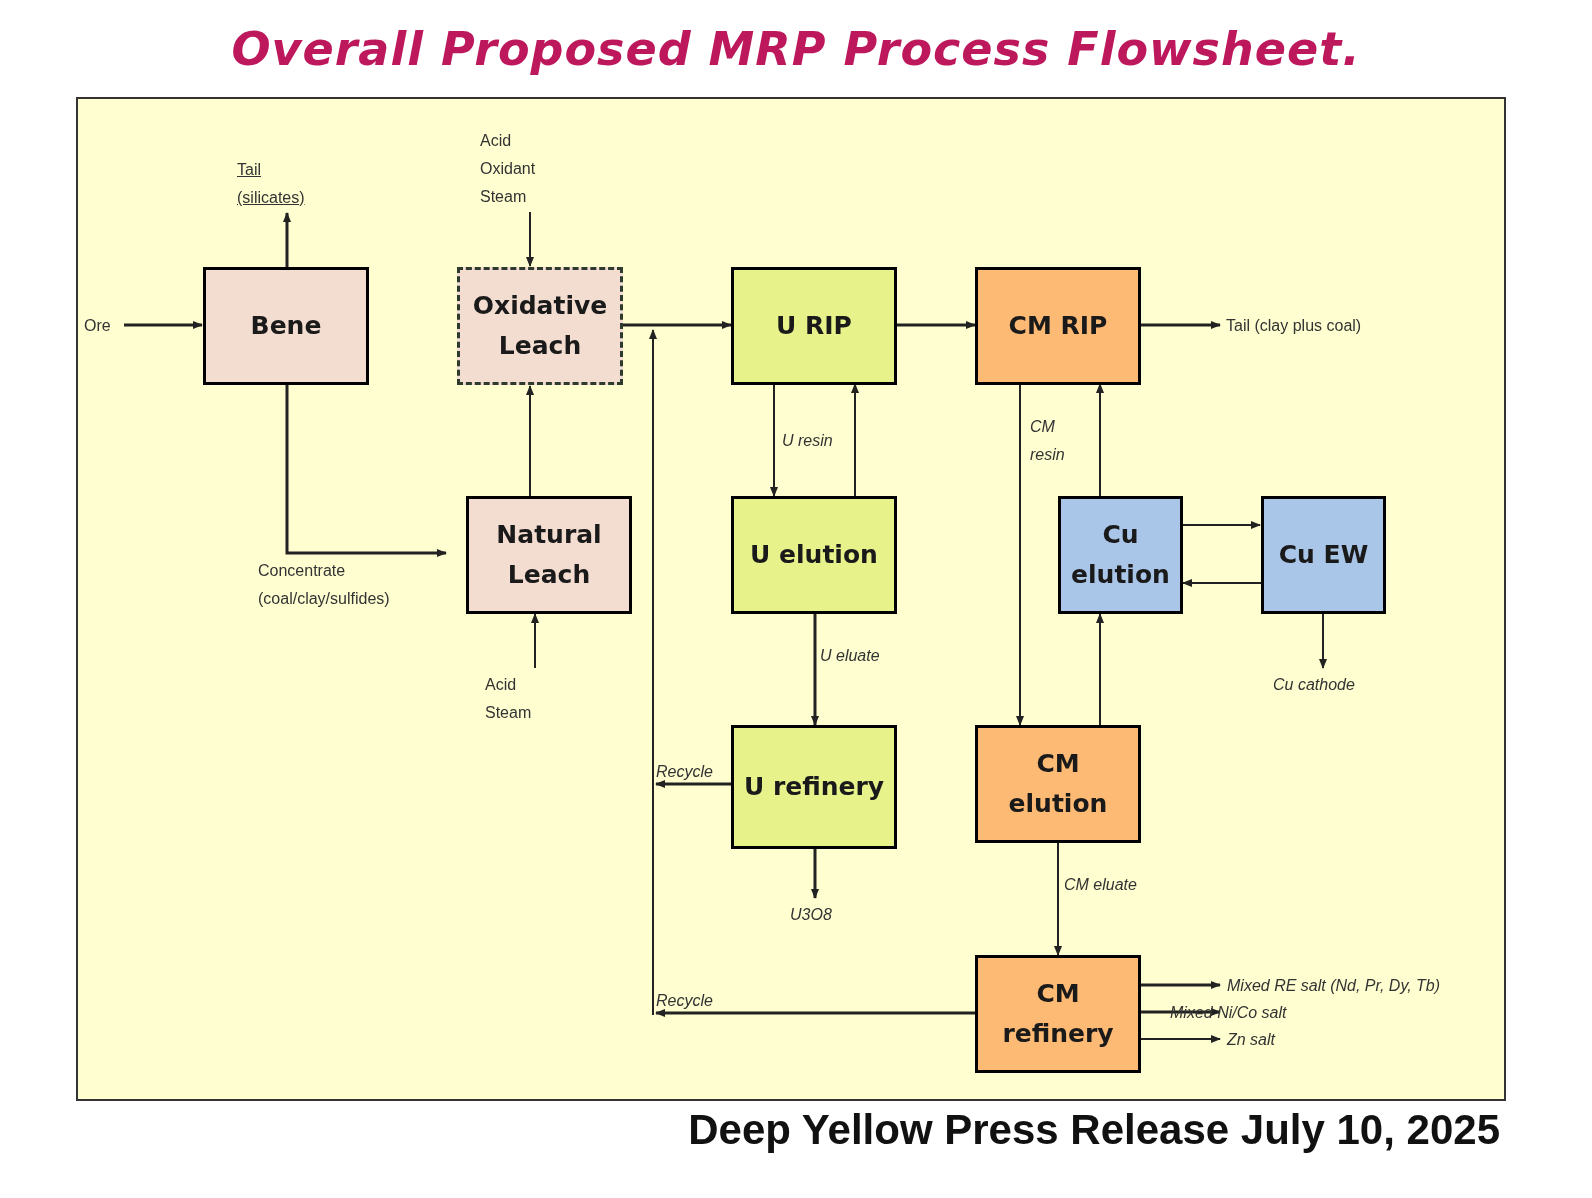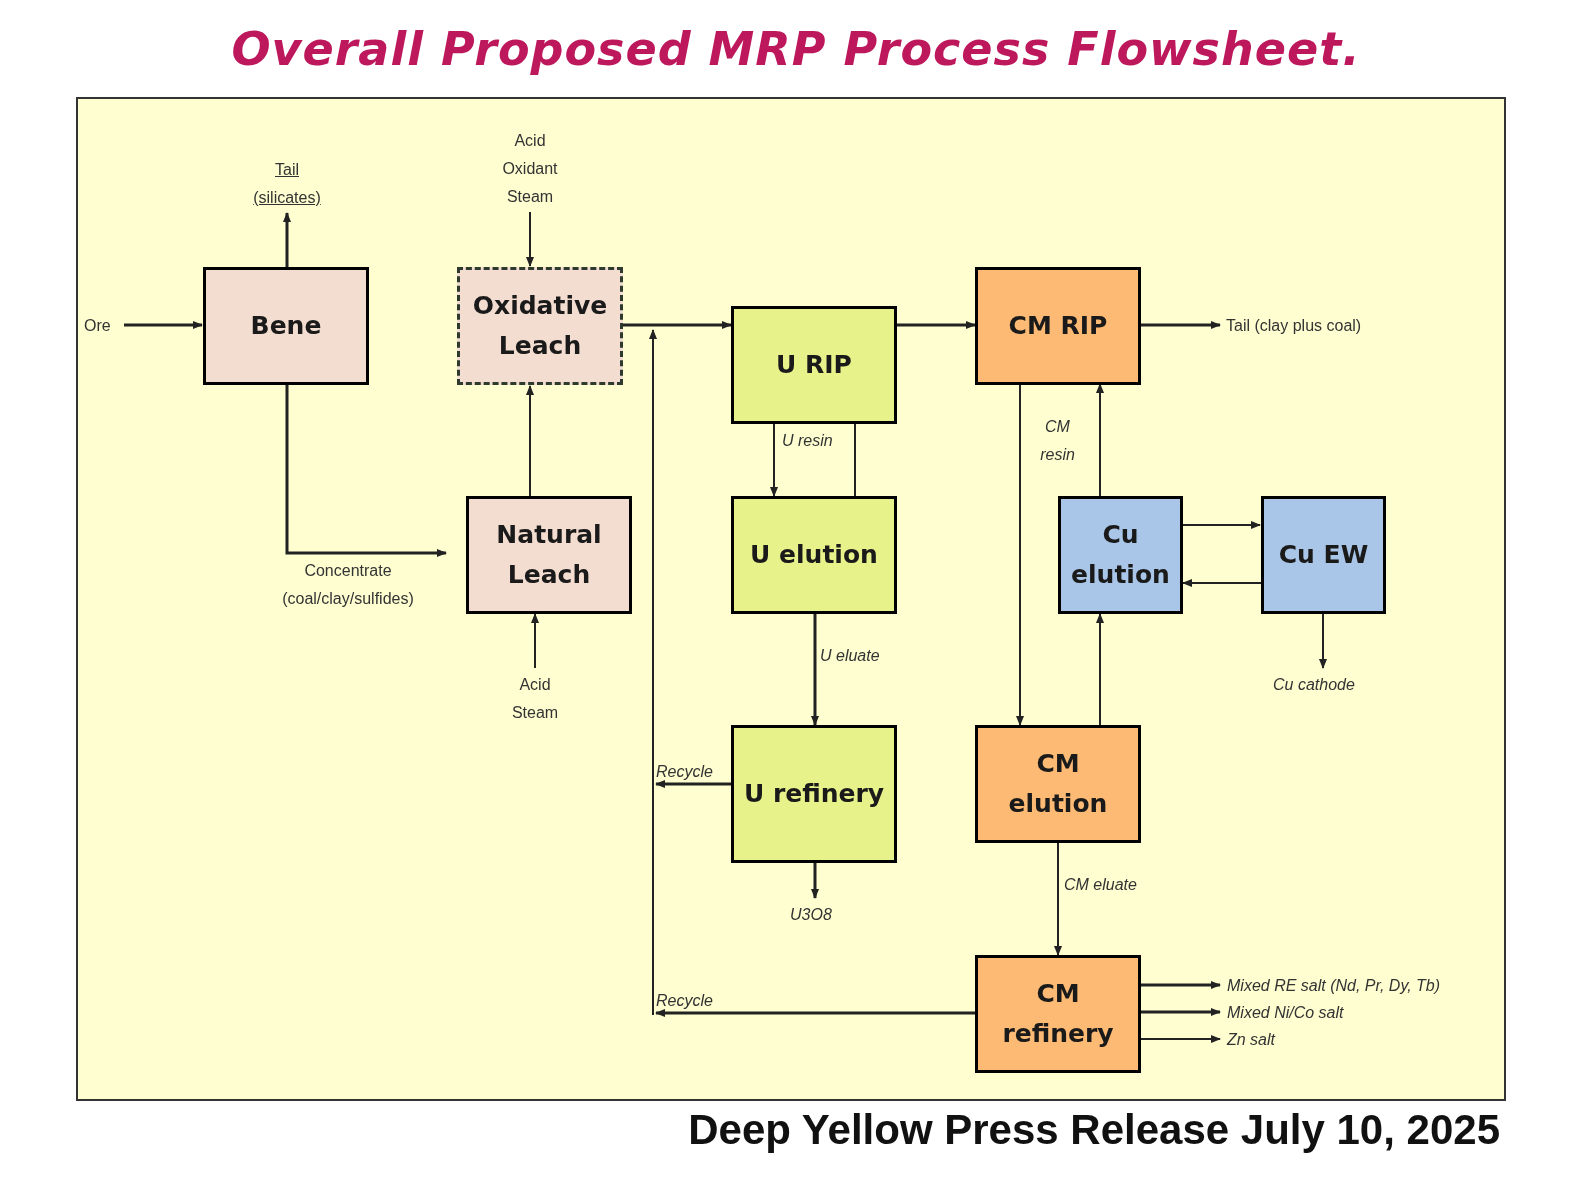--- a/index.html
+++ b/index.html
@@ -6,21 +6,21 @@
   body{width:1592px;height:1198px;position:relative;overflow:hidden;font-family:"DejaVu Sans",sans-serif;}
   .title{position:absolute;left:0;top:22px;width:1592px;text-align:center;font-family:"DejaVu Sans",sans-serif;font-weight:bold;font-style:italic;font-size:46px;color:#be185d;letter-spacing:1px;}
   .panel{position:absolute;left:76px;top:97px;width:1430px;height:1004px;background:#fefed0;border:2px solid #333;box-sizing:border-box;}
   svg.wires{position:absolute;left:0;top:0;}
   .box{position:absolute;box-sizing:border-box;border:3px solid #000000;display:flex;align-items:center;justify-content:center;text-align:center;font-family:"DejaVu Sans",sans-serif;font-weight:bold;font-size:25px;line-height:40px;color:#1a1a1a;white-space:pre-line;}
   .pink{background:#f3ddd0;}
   .dashed{border:3px dashed #2d3a2d;margin-left:10px;}
   .lime{background:#e8f28a;}
   .green{background:#fdba74;}
   .blue{background:#a9c6e8;}
-  .lbl{position:absolute;font-family:"Liberation Sans",sans-serif;font-size:16px;color:#333;text-align:center;white-space:pre-line;line-height:28px;}
+  .lbl{position:absolute;font-family:"Liberation Sans",sans-serif;font-size:16px;color:#333;white-space:pre-line;line-height:28px;}
   .it{font-style:italic;}
   .footer{position:absolute;right:92px;top:1106px;font-family:"Liberation Sans",sans-serif;font-weight:bold;font-size:42px;color:#111;}
 </style>
 </head>
 <body>
 
 <div class="title">Overall Proposed MRP Process Flowsheet.</div>
 
 <div class="panel"></div>
 
@@ -58,24 +58,24 @@
     <line x1="1141" y1="1012" x2="1220" y2="1012" marker-end="url(#ah)"></line>
     <line x1="1141" y1="1039" x2="1220" y2="1039" stroke-width="2" marker-end="url(#ah)"></line>
   </g>
 </svg>
 
 <div class="box pink" style="left:203px;top:267px;width:166px;height:118px;">Bene</div>
 <div class="box pink dashed" style="left:447px;top:267px;width:166px;height:118px;">Oxidative
 Leach</div>
 <div class="box pink" style="left:447px;top:496px;width:166px;height:118px;margin-left:19px;">Natural
 Leach</div>
-<div class="box lime" style="left:731px;top:267px;width:166px;height:118px;margin-top:39px;">U RIP</div>
+<div class="box lime" style="left:731px;top:267px;width:166px;height:118px;">U RIP</div>
 <div class="box green" style="left:975px;top:267px;width:166px;height:118px;">CM RIP</div>
 <div class="box lime" style="left:731px;top:496px;width:166px;height:118px;">U elution</div>
-<div class="box lime" style="left:731px;top:725px;width:166px;height:138px;">U refinery</div>
+<div class="box lime" style="left:731px;top:725px;width:166px;height:124px;">U refinery</div>
 <div class="box blue" style="left:1058px;top:496px;width:125px;height:118px;">Cu
 elution</div>
 <div class="box blue" style="left:1261px;top:496px;width:125px;height:118px;">Cu EW</div>
 <div class="box green" style="left:975px;top:725px;width:166px;height:118px;">CM
 elution</div>
 <div class="box green" style="left:975px;top:955px;width:166px;height:118px;">CM
 refinery</div>
 
 <div class="lbl" style="left:84px;top:312px;">Ore</div>
 <div class="lbl" style="left:237px;top:156px;width:100px;text-decoration:underline;">Tail
@@ -91,16 +91,16 @@
 <div class="lbl it" style="left:782px;top:427px;">U resin</div>
 <div class="lbl it" style="left:1030px;top:413px;width:55px;">CM
 resin</div>
 <div class="lbl it" style="left:820px;top:642px;">U eluate</div>
 <div class="lbl it" style="left:656px;top:758px;">Recycle</div>
 <div class="lbl it" style="left:790px;top:901px;">U3O8</div>
 <div class="lbl it" style="left:1273px;top:671px;">Cu cathode</div>
 <div class="lbl it" style="left:1064px;top:871px;">CM eluate</div>
 <div class="lbl it" style="left:656px;top:987px;">Recycle</div>
 <div class="lbl it" style="left:1227px;top:972px;text-align:left;">Mixed RE salt (Nd, Pr, Dy, Tb)</div>
-<div class="lbl it" style="left:1227px;top:999px;text-align:left;">Mixed Ni/Co salt</div>
+<div class="lbl it" style="left:1170px;top:999px;text-align:left;">Mixed Ni/Co salt</div>
 <div class="lbl it" style="left:1227px;top:1026px;text-align:left;">Zn salt</div>
 
 <div class="footer">Deep Yellow Press Release July 10, 2025</div>
 
 </body></html>

